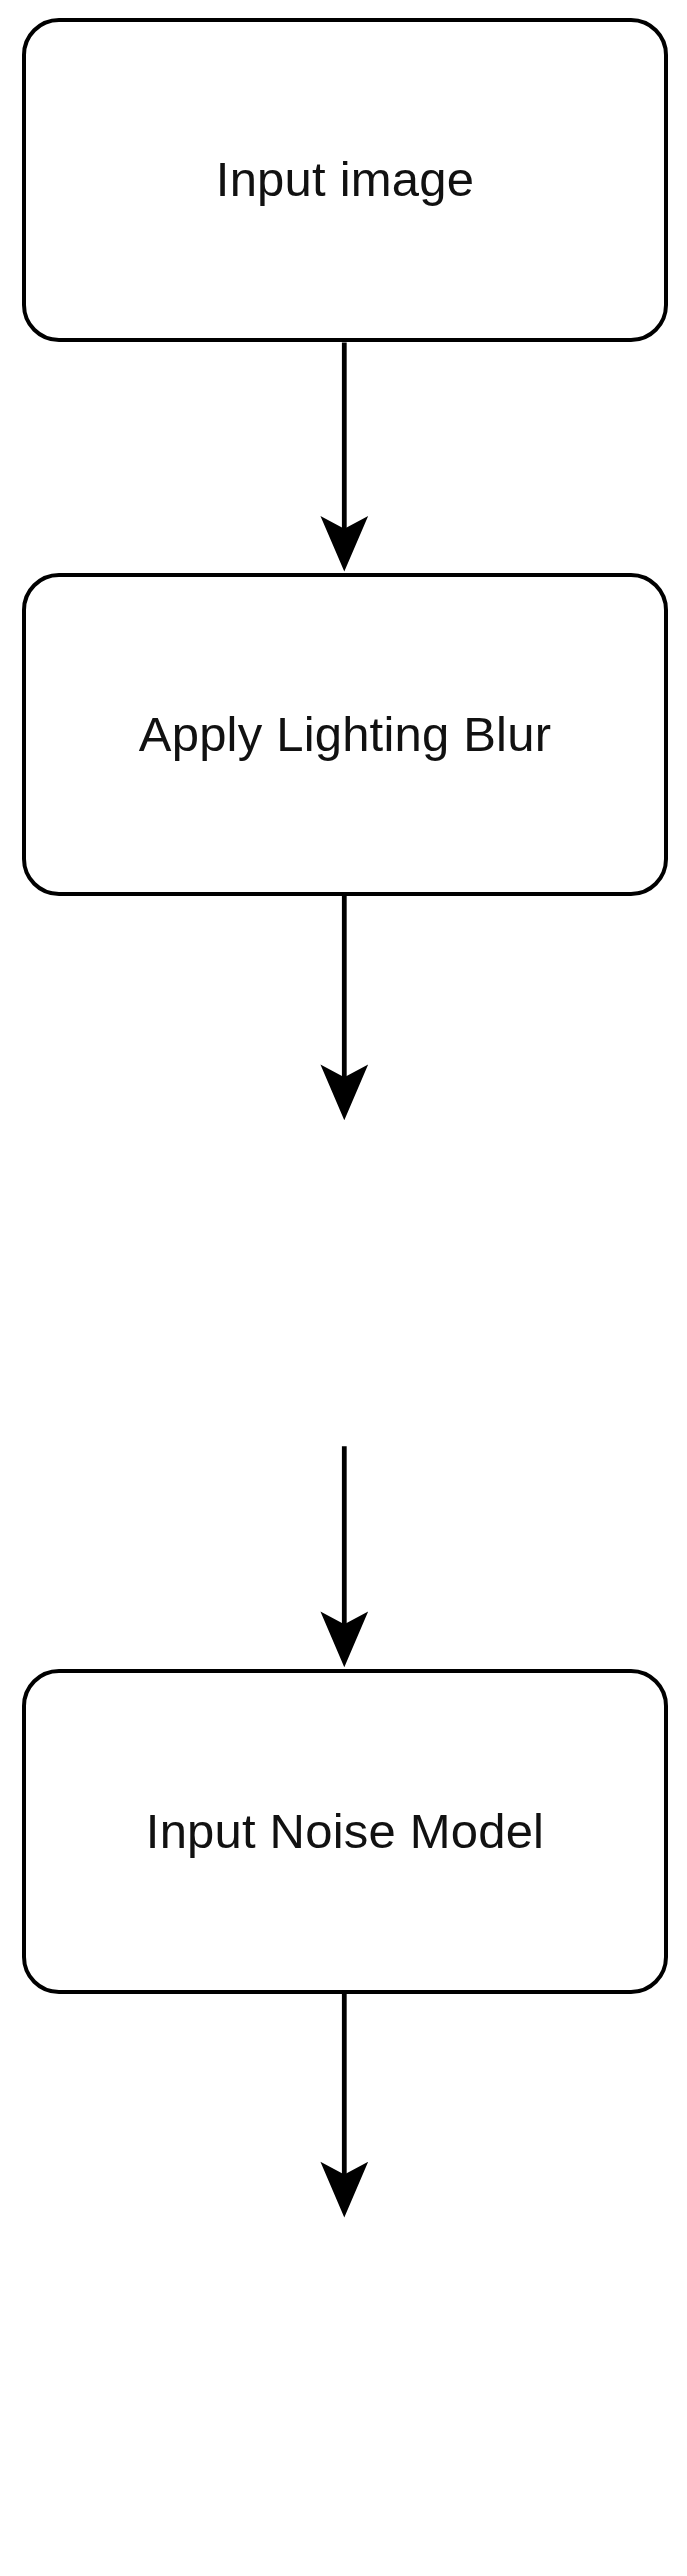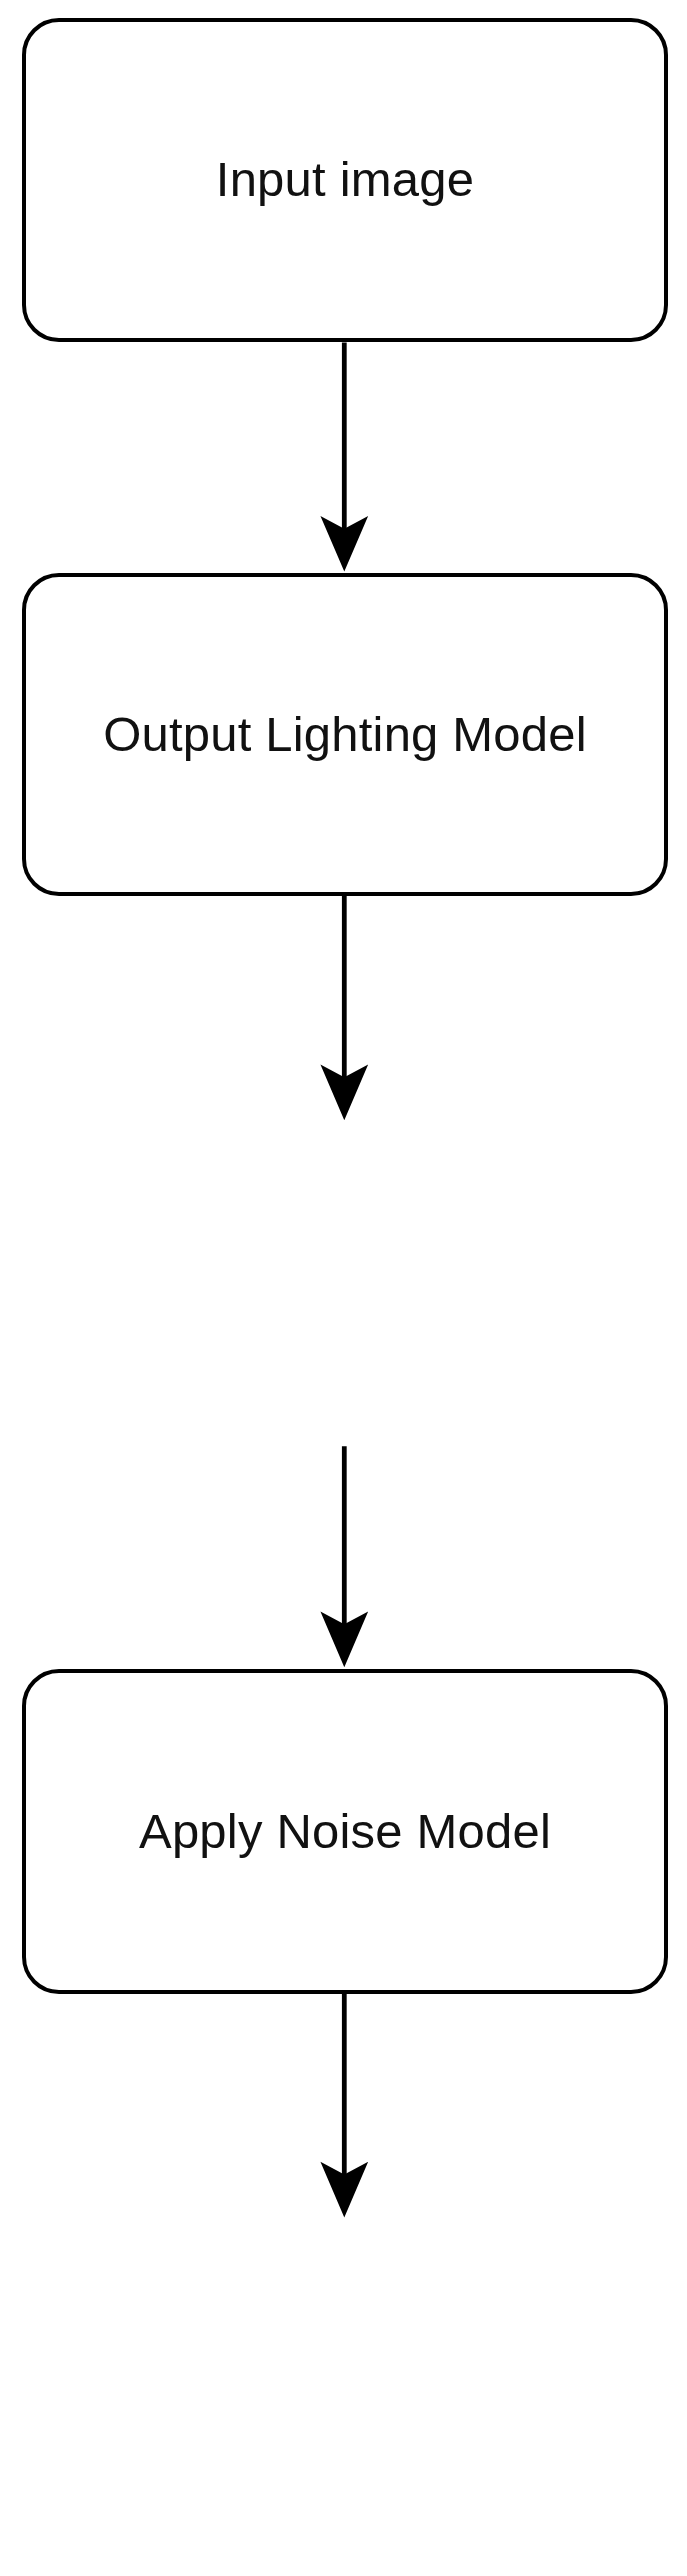--- a/index.html
+++ b/index.html
@@ -81,23 +81,23 @@
       <line x1="433" y1="2506" x2="433" y2="2742" stroke="#000000" stroke-width="6"></line>
       <polygon points="433,2788 403,2718 433,2734 463,2718" fill="#000000"></polygon>
     </g>
   </svg>
 
   <div class="node-box" id="node-0">
     <span class="node-label">Input image</span>
   </div>
 
   <div class="node-box" id="node-1">
-    <span class="node-label">Output Lighting Model</span>
+    <span class="node-label">Apply Lighting Blur</span>
   </div>
 
 
   <div class="node-box" id="node-3">
-    <span class="node-label">Apply Noise Model</span>
+    <span class="node-label">Input Noise Model</span>
   </div>
 
 
 </div>
 
 
 </body></html>

